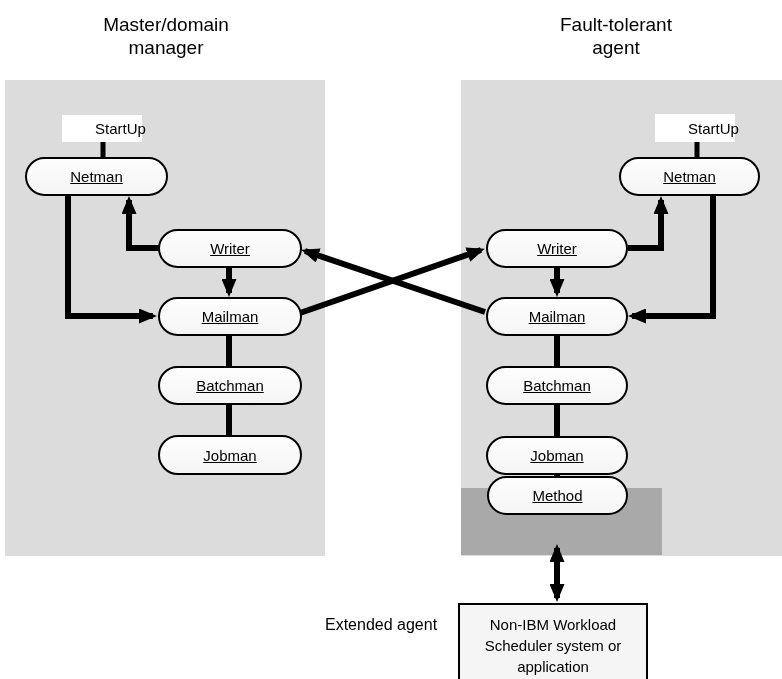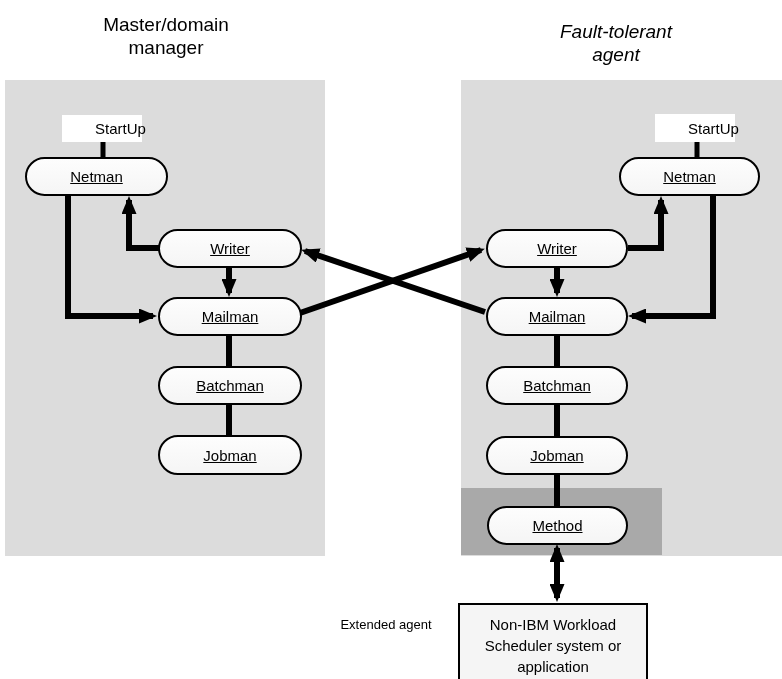--- a/index.html
+++ b/index.html
@@ -21,21 +21,21 @@
     font-size:15px;white-space:nowrap;text-decoration:underline;
   }
   .startup{
     position:absolute;display:flex;align-items:center;justify-content:center;
     background:#fff;font-size:15px;padding-left:37px;
   }
   .panel-title{
     position:absolute;text-align:center;font-size:19px;line-height:23px;
   }
   .side-label{
-    position:absolute;text-align:center;font-size:13px;line-height:26px;
+    position:absolute;text-align:left;font-size:16px;line-height:26px;
   }
   .ext-box{
     position:absolute;display:flex;align-items:center;justify-content:center;
     border:2px solid var(--node-border,#000);background:var(--node-fill,#f4f4f4);
     font-size:15px;line-height:21px;text-align:center;padding:0 9px;
   }
 </style>
 </head>
 <body>
 
@@ -66,33 +66,33 @@
     <polyline class="wire" points="557,324 557,358"></polyline>
     <polyline class="wire" points="557,393 557,427"></polyline>
     <polyline class="wire" points="557,463 557,496"></polyline>
     <polyline class="wire" points="557,538 557,588" marker-start="url(#ah)" marker-end="url(#ah)"></polyline>
 
     <polyline class="wire" points="300,303 481,240" marker-end="url(#ah)"></polyline>
     <polyline class="wire" points="485,302 305,241" marker-end="url(#ah)"></polyline>
   </svg>
 
   <div class="panel-title" style="left:91px;top:3px;width:150px;">Master/domain manager</div>
-  <div class="panel-title" style="left:541px;top:10px;width:150px;font-style:italic;">Fault-tolerant agent</div>
+  <div class="panel-title" style="left:541px;top:3px;width:150px;">Fault-tolerant agent</div>
 
   <div class="startup" style="left:62px;top:105px;width:80px;height:27px;">StartUp</div>
   <div class="pill" style="left:25px;top:147px;width:143px;height:39px;">Netman</div>
   <div class="pill" style="left:158px;top:219px;width:144px;height:39px;">Writer</div>
   <div class="pill" style="left:158px;top:287px;width:144px;height:39px;">Mailman</div>
   <div class="pill" style="left:158px;top:356px;width:144px;height:39px;">Batchman</div>
   <div class="pill" style="left:158px;top:425px;width:144px;height:40px;">Jobman</div>
 
   <div class="startup" style="left:655px;top:104px;width:80px;height:28px;">StartUp</div>
   <div class="pill" style="left:619px;top:147px;width:141px;height:39px;">Netman</div>
   <div class="pill" style="left:486px;top:219px;width:142px;height:39px;">Writer</div>
   <div class="pill" style="left:486px;top:287px;width:142px;height:39px;">Mailman</div>
   <div class="pill" style="left:486px;top:356px;width:142px;height:39px;">Batchman</div>
   <div class="pill" style="left:486px;top:426px;width:142px;height:39px;">Jobman</div>
-  <div class="pill" style="left:487px;top:496px;width:141px;height:39px;">Method</div>
+  <div class="pill" style="left:487px;top:466px;width:141px;height:39px;">Method</div>
 
   <div class="side-label" style="left:325px;top:602px;width:122px;">Extended agent</div>
   <div class="ext-box" style="left:458px;top:593px;width:190px;height:84px;">Non-IBM Workload Scheduler system or application</div>
 
 </div>
 
 </body></html>

